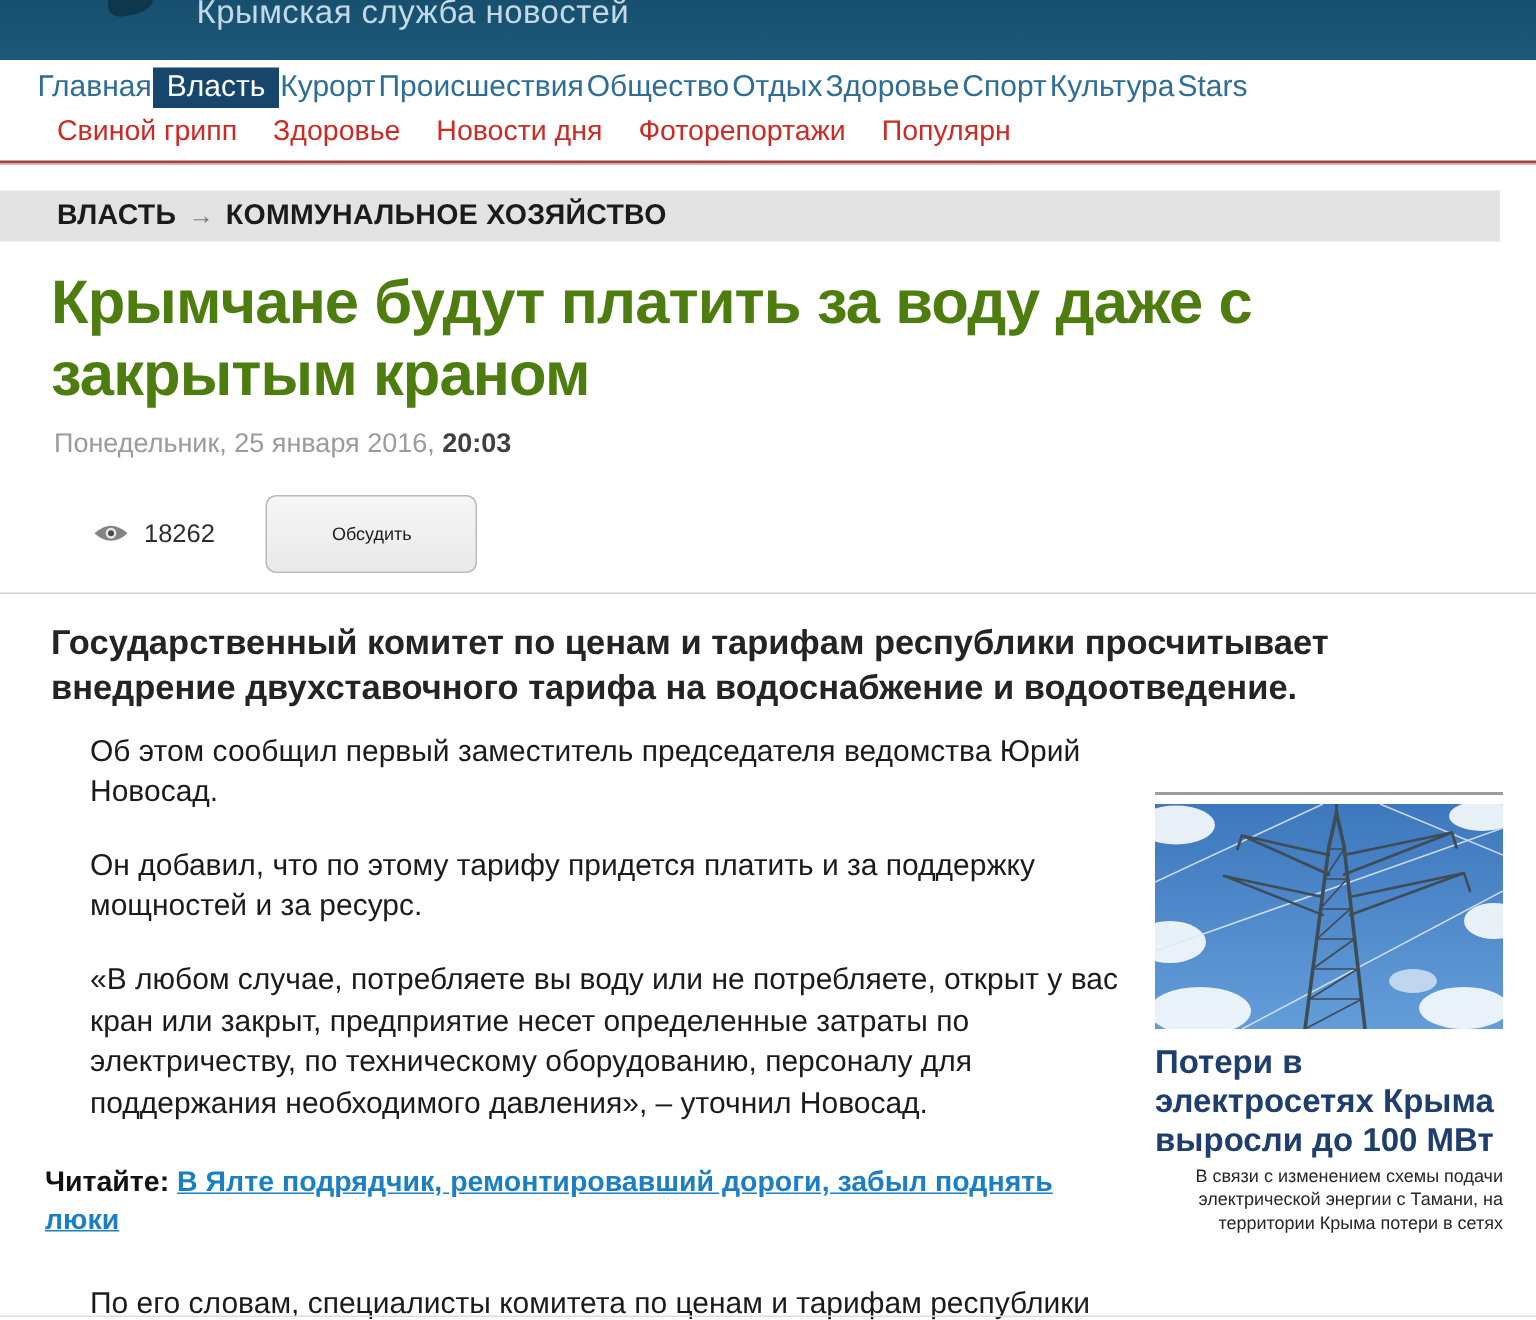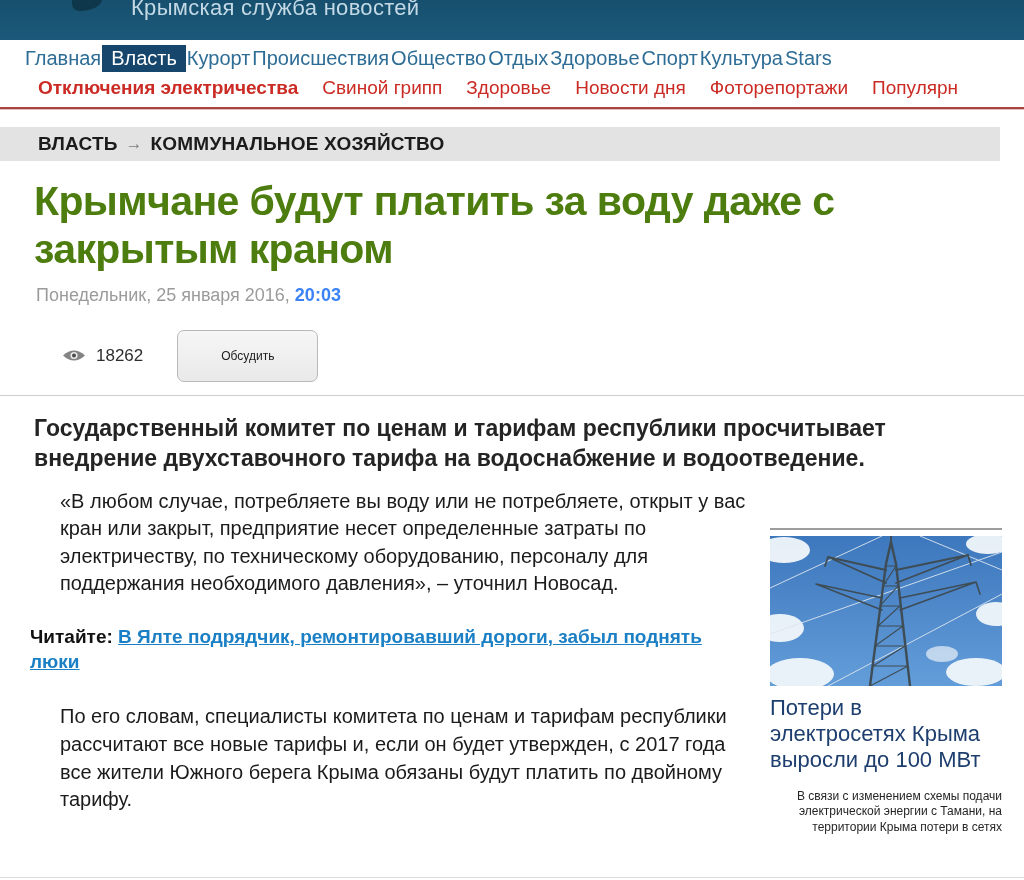--- a/index.html
+++ b/index.html
@@ -61,21 +61,21 @@
   .crumb-arrow{color:#7c7c7c;font-size:17px;font-weight:bold;}
   
   .headline{
     margin:17px 38px 0 34px;
     font-size:41px;line-height:1.17;font-weight:bold;color:#4d7c0f;
     letter-spacing:-.6px;
   }
   .dateline{
     margin:11px 0 0 36px;color:#9b9b9b;font-size:18px;
   }
-  .dateline b{color:#3b82f6;}
+  .dateline b{color:#404040;}
   .meta-row{
     margin:24px 0 0 62px;display:flex;align-items:center;
   }
   .views{display:flex;align-items:center;gap:10px;color:#2d2d2d;font-size:17px;}
   .eye{display:block;}
   .discuss-btn{
     margin-left:34px;
     background:linear-gradient(#f6f6f6,#e9e9e9);
     border:1px solid #b9b9b9;border-radius:7px;
     font-family:inherit;font-size:12px;color:#1c1c1c;
@@ -99,22 +99,22 @@
   .read-also a{
     color:#1a7fc4;font-weight:bold;text-decoration:underline;
   }
   
   .sidebar{
     position:absolute;left:770px;top:40px;width:232px;
   }
   .sidebar-rule{border:none;border-top:2px solid #9d9d9d;margin:0 0 6px 0;}
   .sidebar-thumb{display:block;width:232px;height:150px;cursor:pointer;}
   .sidebar-title{
-    margin:9px 0 16px 0;
-    color:#1d3e6e;font-size:22px;font-weight:normal;line-height:1.18;
+    margin:9px 0 4px 0;
+    color:#1d3e6e;font-size:22px;font-weight:bold;line-height:1.18;
     cursor:pointer;
   }
   .sidebar-text{
     font-size:12px;line-height:1.3;color:#262626;margin:0;text-align:right;
   }
   .bottom-hairline{
     position:absolute;left:0;bottom:2px;width:1024px;height:1px;background:#dcdcdc;
   }
 </style>
 </head>
@@ -133,21 +133,20 @@
   <a href="#">Общество</a>
   <a href="#">Отдых</a>
   <a href="#">Здоровье</a>
   <a href="#">Спорт</a>
   <a href="#">Культура</a>
   <a href="#">Stars</a>
 
 </nav>
 
 <nav class="nav-secondary">
-  <a href="#" class="hot">Отключения электричества</a>
   <a href="#">Свиной грипп</a>
   <a href="#">Здоровье</a>
   <a href="#">Новости дня</a>
   <a href="#">Фоторепортажи</a>
   <a href="#">Популярн</a>
 </nav>
 <div class="red-rule"></div>
 
 <div class="crumb-bar">
   <a href="#">ВЛАСТЬ</a>
@@ -171,20 +170,22 @@
   <button class="discuss-btn">Обсудить</button>
 </div>
 
 <hr class="thin-rule">
 
 <p class="lead">Государственный комитет по ценам и тарифам республики просчитывает внедрение двухставочного тарифа на водоснабжение и водоотведение.</p>
 
 <div class="columns">
 
   <div class="col-left">
+    <p>Об этом сообщил первый заместитель председателя ведомства Юрий Новосад.</p>
+    <p>Он добавил, что по этому тарифу придется платить и за поддержку мощностей и за ресурс.</p>
     <p>«В любом случае, потребляете вы воду или не потребляете, открыт у вас кран или закрыт, предприятие несет определенные  затраты по электричеству, по техническому оборудованию, персоналу для поддержания необходимого давления», – уточнил Новосад.</p>
     <div class="read-also">
       <span class="lbl">Читайте:</span>
       <a href="#">В Ялте подрядчик, ремонтировавший дороги, забыл поднять люки</a>
     </div>
     <p>По его словам, специалисты комитета по ценам и тарифам республики рассчитают все новые тарифы и, если он будет утвержден, с 2017 года все жители Южного берега Крыма обязаны будут платить по двойному тарифу.</p>
   </div>
 
   <aside class="sidebar">
     <hr class="sidebar-rule">

